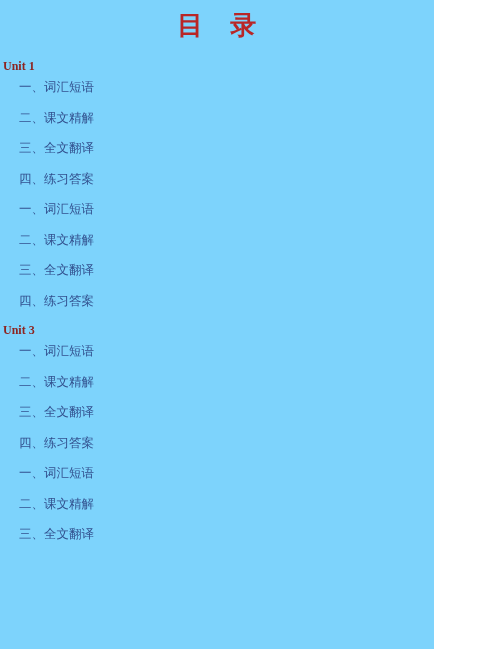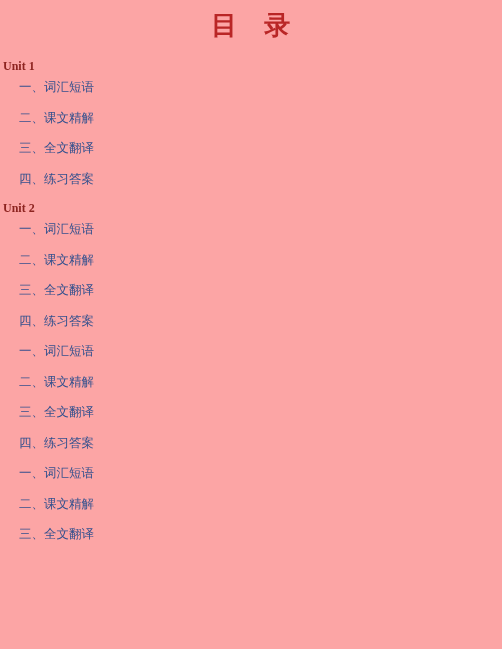--- a/index.html
+++ b/index.html
@@ -10,23 +10,23 @@
   body {
     width: 502px;
     height: 649px;
     overflow: hidden;
     font-family: "Liberation Sans", "DejaVu Sans", sans-serif;
     -webkit-font-smoothing: antialiased;
   }
 
   .page {
     position: relative;
-    width: 502px;
+    width: 434px;
     height: 649px;
-    background: #fca5a5;
+    background: #7dd3fc;
     box-sizing: border-box;
     overflow: hidden;
   }
 
   
   .toc-title {
     margin: 0;
     padding: 0;
     position: absolute;
     left: 0;
@@ -94,28 +94,28 @@
 
     <section class="unit-block">
       <div class="unit-heading">Unit 1</div>
       <a class="toc-entry" href="#">一、词汇短语</a>
       <a class="toc-entry" href="#">二、课文精解</a>
       <a class="toc-entry" href="#">三、全文翻译</a>
       <a class="toc-entry" href="#">四、练习答案</a>
     </section>
 
     <section class="unit-block">
-      <div class="unit-heading">Unit 2</div>
       <a class="toc-entry" href="#">一、词汇短语</a>
       <a class="toc-entry" href="#">二、课文精解</a>
       <a class="toc-entry" href="#">三、全文翻译</a>
       <a class="toc-entry" href="#">四、练习答案</a>
     </section>
 
     <section class="unit-block">
+      <div class="unit-heading">Unit 3</div>
       <a class="toc-entry" href="#">一、词汇短语</a>
       <a class="toc-entry" href="#">二、课文精解</a>
       <a class="toc-entry" href="#">三、全文翻译</a>
       <a class="toc-entry" href="#">四、练习答案</a>
     </section>
 
     <section class="unit-block">
       <a class="toc-entry" href="#">一、词汇短语</a>
       <a class="toc-entry" href="#">二、课文精解</a>
       <a class="toc-entry" href="#">三、全文翻译</a>

